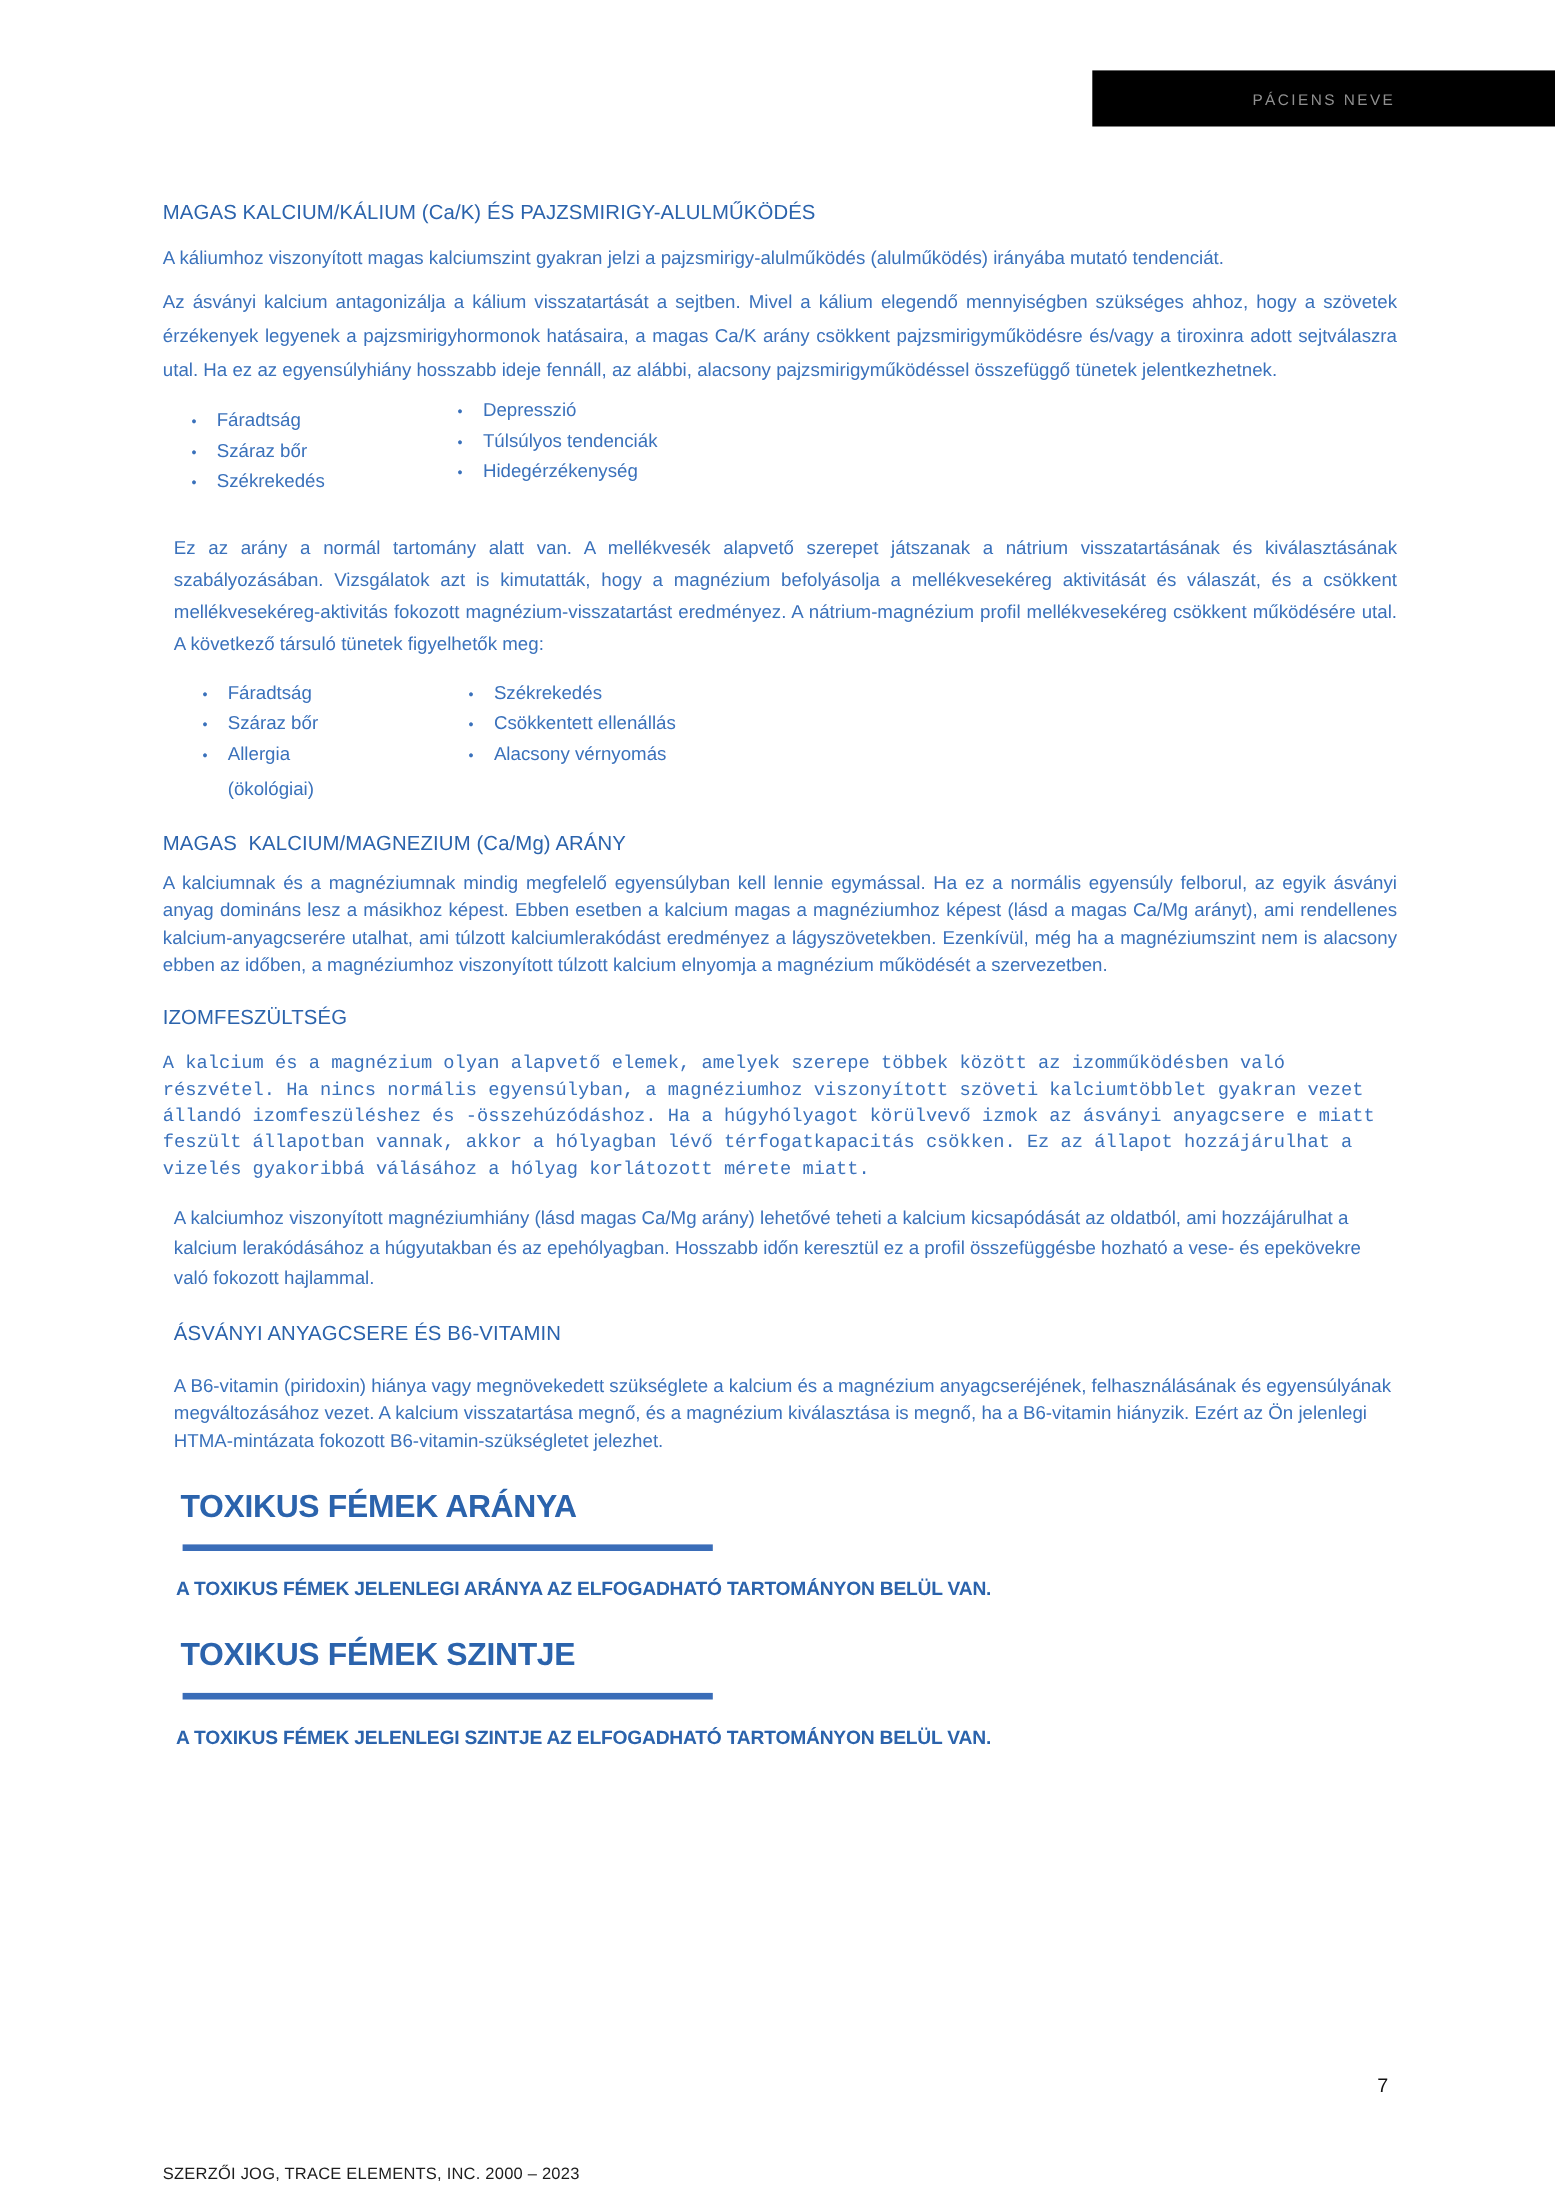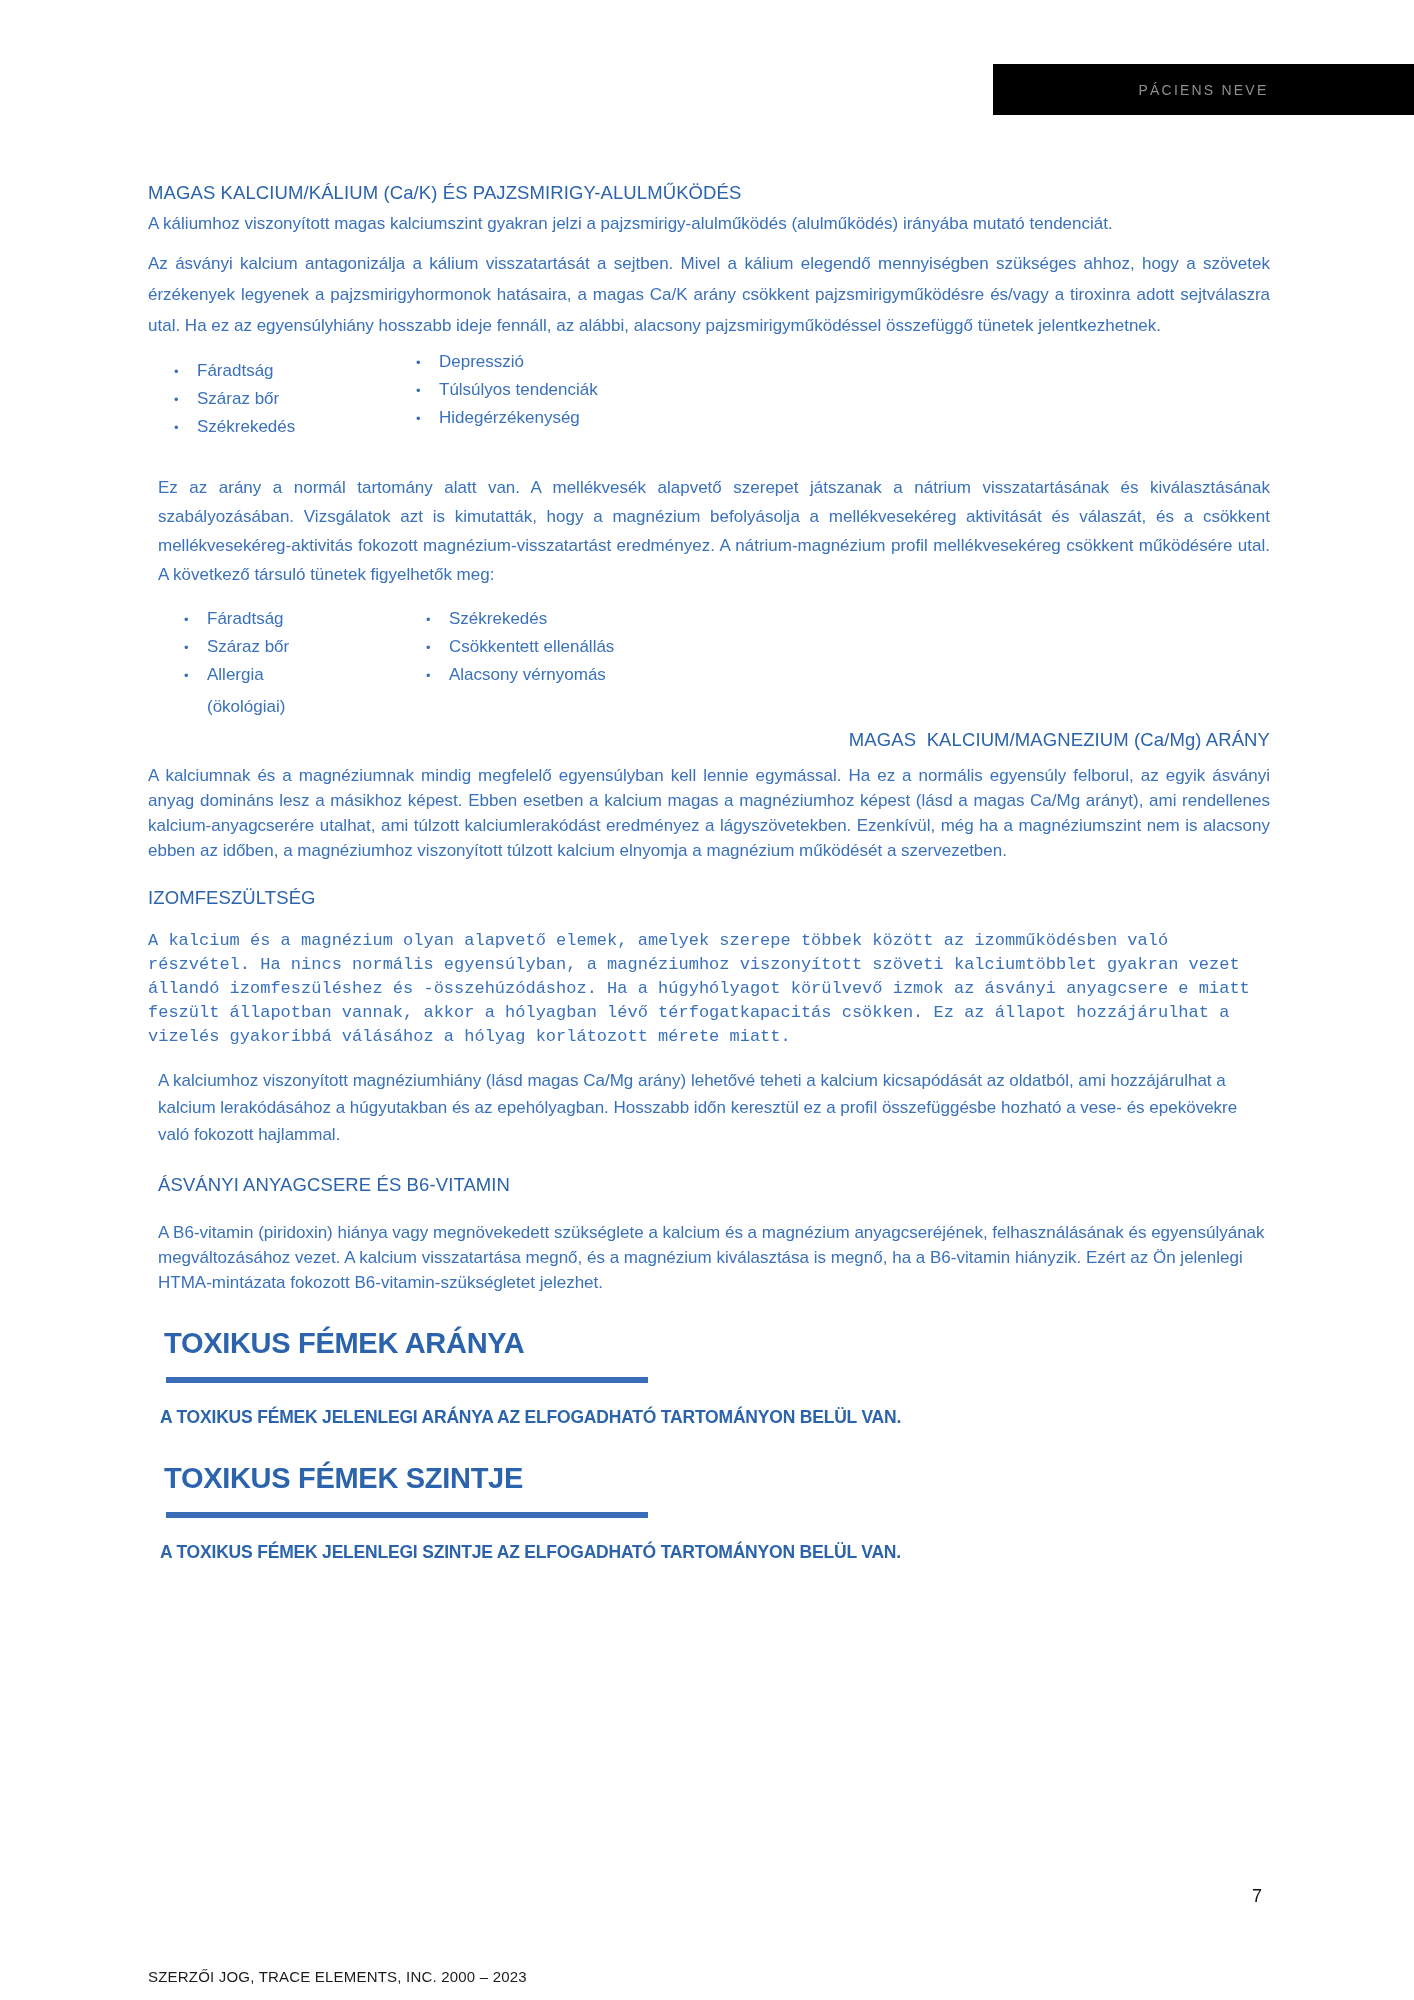--- a/index.html
+++ b/index.html
@@ -17,21 +17,21 @@
   }
   .content{
     position:absolute;top:182px;left:148px;width:1122px;
     color:#3a71bb;font-size:17px;
   }
   .sec-heading{
     color:#2b63ac;font-weight:normal;font-size:18.5px;line-height:22px;
     margin:0;white-space:pre-wrap;letter-spacing:0.1px;
   }
   .para{margin:0;}
-  .mt-sm{margin-top:9px;}
+  .mt-sm{margin-top:20px;}
   .lh-norm{line-height:22px;}
   .lh-wide{line-height:31px;}
   .lh-med{line-height:29px;}
   .lh-155{line-height:25px;}
   .lh-145{line-height:24px;font-family:Liberation Mono, monospace;}
   .lh-160{line-height:27px;}
   .just{text-align:justify;}
   .ind{padding-left:10px;}
 
   .bullet-list{
@@ -63,21 +63,21 @@
     letter-spacing:0.2px;
   }
   .page-number{
     position:absolute;right:152px;top:1886px;color:#111111;font-size:18px;
   }
 
   
   .sp-s2{margin-top:46px;}
   .sp-p2{margin-top:13px;}
   .sp-sec2p{margin-top:28px;}
-  .sp-s3{margin-top:12px;text-align:right;}
+  .sp-s3{margin-top:28px;}
   .sp-s3p{margin-top:12px;}
   .sp-s4{margin-top:24px;}
   .sp-s4p{margin-top:20px;}
   .sp-s5{margin-top:26px;}
   .sp-s5p{margin-top:18px;}
   .sp-s6{margin-top:26px;}
   .sp-s6p{margin-top:24px;}
   .sp-t1{margin-top:34px;}
   .sp-rule{margin-top:17px;}
   .sp-stmt{margin-top:24px;}

